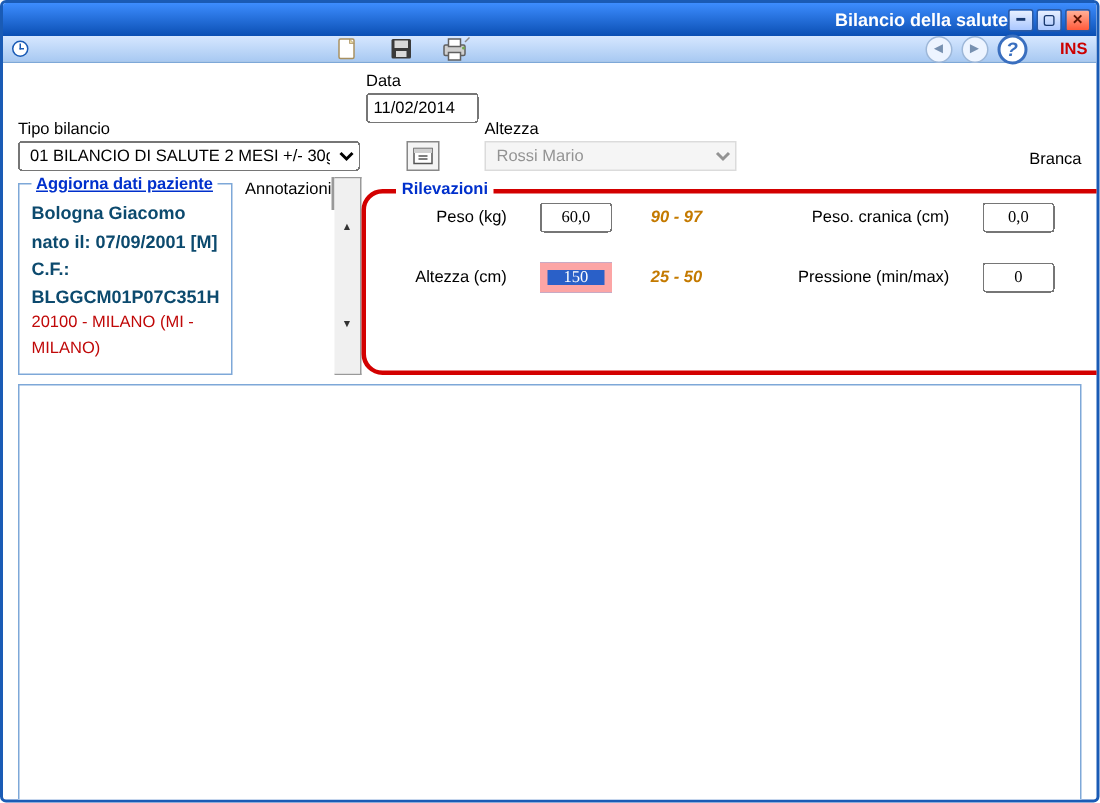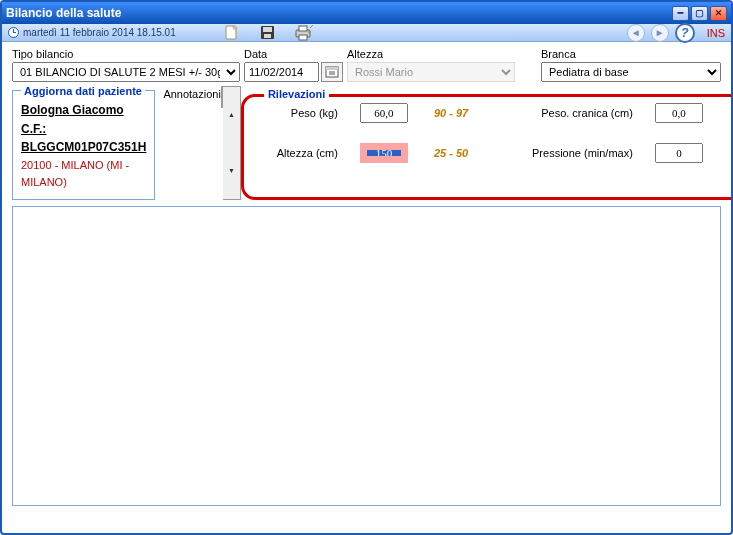--- a/index.html
+++ b/index.html
@@ -1,72 +1,72 @@
 <!DOCTYPE html>
 <html><head>
 <meta charset="utf-8">
 <style>
   * { box-sizing: border-box; font-family: "Segoe UI", Tahoma, Arial, sans-serif; }
   body { margin:0; padding:0; background:#fff; width:733px; height:535px; overflow:hidden; border:2px solid #1a5bb5; border-radius:4px; }
 
   
-  .titlebar { height:22px; background:linear-gradient(to bottom,#3d8dff 0%,#0b4fb3 100%); display:flex; align-items:center; padding:0 4px; color:#fff; font-size:12px; font-weight:bold; }
+  .titlebar { height:22px; background:linear-gradient(to bottom,#3d8dff 0%,#0b4fb3 100%); display:flex; align-items:center; padding:0 4px; color:#fff; font-size:12px; font-weight:bold;text-align:right; }
   .titlebar .title { flex:1; }
   .winbtns { display:flex; gap:2px; }
   .winbtn { width:17px; height:15px; background:linear-gradient(to bottom,#e8f0ff,#aac7ff); border:1px solid #2a5aa5; border-radius:2px; display:flex; align-items:center; justify-content:center; font-size:9px; color:#1a3a70; cursor:pointer; }
   .winbtn.close { background:linear-gradient(to bottom,#ffb199,#ff5a3a); color:#5a1200; }
 
   
   .datestrip { height:18px; background:linear-gradient(to bottom,#d6e7ff,#a8c9f2); border-bottom:1px solid #7ea8d8; display:flex; align-items:center; font-size:10px; color:#1a3a70; padding:0 6px; position:relative; }
   .datestrip .clock { width:11px; height:11px; border:1px solid #1a5bb5; border-radius:50%; margin-right:4px; position:relative; background:#fff; }
   .datestrip .clock::before{ content:""; position:absolute; left:4px; top:1px; width:1px; height:4px; background:#1a5bb5;}
   .datestrip .clock::after{ content:""; position:absolute; left:4px; top:4px; width:3px; height:1px; background:#1a5bb5;}
   .toolbar { position:absolute; left:220px; top:0; bottom:0; display:flex; align-items:center; gap:16px; }
   .tb-icon { width:20px; height:18px; display:flex; align-items:center; justify-content:center; cursor:pointer; }
   .rightstrip { position:absolute; right:6px; top:0; bottom:0; display:flex; align-items:center; gap:6px; }
   .navbtn{ width:18px; height:18px; border:1px solid #9db7d8; border-radius:50%; background:#edf4ff; display:flex; align-items:center; justify-content:center; color:#7790b0; font-size:10px;}
   .helpbtn{ width:20px; height:20px; border:2px solid #3a6fbf; border-radius:50%; background:#fff; color:#3a6fbf; font-weight:bold; display:flex; align-items:center; justify-content:center; font-style:italic; font-size:13px;}
-  .ins-label{ color:#c00; font-weight:normal; font-size:11px; margin-left:6px;}
+  .ins-label{ color:#c00; font-weight:bold; font-size:11px; margin-left:16px;}
 
   
   .formrow { padding:6px 10px 4px 10px; display:flex; gap:4px; align-items:flex-end; font-size:11px; color:#000; }
   .fld { display:flex; flex-direction:column; }
   .fld label { margin-bottom:2px; }
   select, input[type=text]{ font-size:11px; padding:1px 3px; height:20px; }
   .tipo select{ width:228px; }
-  .data-wrap{ display:flex; align-items:center; gap:2px;}
+  .data-wrap{ display:flex; align-items:center; gap:12px;flex-direction:column;}
   .data-wrap input{ width:75px; text-align:left;}
   .calbtn{ width:22px; height:20px; border:1px solid #888; background:#f4f4f4; display:flex; align-items:center; justify-content:center; font-size:11px;}
   .medico select{ width:168px; color:#666; background:#f2f2f2;}
   .branca select{ width:180px; }
 
   
   .mainwrap{ display:flex; padding:0 10px; gap:8px; }
 
   
   .patbox{ width:262px; border:1px solid #7ea8d8; position:relative; padding:10px 8px 8px 8px; margin-top:4px; font-size:12px; line-height:1.55;}
-  .patbox .legend{ position:absolute; top:-8px; left:8px; background:#fff; padding:0 3px; color:#0030cc; font-weight:bold; font-size:11px;}
-  .patbox .pname{ color:#000000; font-weight:bold;text-decoration:underline; }
+  .patbox .legend{ position:absolute; top:-8px; left:8px; background:#fff; padding:0 3px; color:#0030cc; font-weight:bold; text-decoration:underline; font-size:11px;}
+  .patbox .pname{ color:#0c4a6e; font-weight:bold; }
   .patbox .addr{ color:#c00808; font-weight:normal; font-size:11px;}
 
   
   .rightcol{ flex:1; display:flex; flex-direction:row; }
   .ann-label{ font-size:11px; margin:2px 0 2px 0;}
   .ann-wrap{ display:flex; align-items:stretch;}
   .ann-area{ flex:1; height:22px; border:1px solid #999; background:#fff;}
   .ann-spin{ width:18px; display:flex; flex-direction:column; border:1px solid #999; border-left:none;}
   .ann-spin div{ flex:1; background:#f0f0f0; display:flex; align-items:center; justify-content:center; font-size:7px; color:#333;}
 
   
   .ril-outer{ margin-top:8px; border:3px solid #d30000; border-radius:14px; padding:6px 24px 8px 8px; position:relative;}
   .ril-legend{ position:absolute; top:-9px; left:20px; background:#fff; padding:0 4px; color:#0030cc; font-weight:bold; font-size:11px;}
   .ril-grid{ display:grid; grid-template-columns: 88px 50px 70px 115px 50px 22px 50px; column-gap:4px; row-gap:6px; align-items:center; font-size:11px;gap:20px;}
   .ril-grid .lbl{ text-align:right; padding-right:2px; color:#000;}
   .numin{ width:48px; height:18px; text-align:center; padding:0 3px; font-size:11px;font-family:Liberation Serif, serif;}
-  .numin.sel{ background:#2a60c8; color:#fff; border:7px solid #fca5a5;}
+  .numin.sel{ background:#2a60c8; color:#fff; border:5px solid #fca5a5;}
   .hint{ color:#c47a00; font-weight:bold; font-style:italic; padding-left:4px;}
   .hint.nd{ color:#d30000;}
   .slash{ text-align:center; font-weight:bold;}
 
   
   .bottom-area{ margin:6px 10px 8px 10px; height:300px; border:1px solid #7ea8d8; background:#fff;}
 </style>
 </head>
 <body>
 
@@ -74,21 +74,20 @@
   <span class="title">Bilancio della salute</span>
   <div class="winbtns">
     <div class="winbtn">━</div>
     <div class="winbtn">▢</div>
     <div class="winbtn close">✕</div>
   </div>
 </div>
 
 <div class="datestrip">
   <span class="clock"></span>
-  <span>martedì 11 febbraio 2014   18.15.01</span>
 
   <div class="toolbar">
     <div class="tb-icon">
       <svg width="18" height="18" viewBox="0 0 18 18">
           <rect x="3" y="2" width="10" height="13" rx="1" fill="#fff" stroke="#a89060" stroke-width="1"></rect>
           <path d="M10 2 L13 5 L10 5 Z" fill="#e8d8a0" stroke="#a89060" stroke-width="0.5"></path>
         </svg>
     </div>
     <div class="tb-icon">
       <svg width="18" height="18" viewBox="0 0 18 18">
@@ -138,31 +137,29 @@
     </div>
   </div>
   <div class="fld medico">
     <label>Altezza</label>
     <select disabled="">
       <option>Rossi Mario</option>
     </select>
   </div>
   <div class="fld branca" style="margin-left:auto">
     <label>Branca</label>
-    <select>
-      <option>Pediatra di base</option>
-    </select>
   </div>
 </div>
 
 <div class="mainwrap">
 
   <div class="patbox">
     <span class="legend">Aggiorna dati paziente</span>
     <div class="pname">Bologna Giacomo</div>
+    <div class="pname">nato il:  07/09/2001   [M]</div>
     <div class="pname">C.F.: BLGGCM01P07C351H</div>
     <div class="addr">20100 - MILANO (MI - MILANO)</div>
   </div>
 
   <div class="rightcol">
     <div class="ann-label">Annotazioni</div>
     <div class="ann-wrap">
       <div class="ann-area"></div>
       <div class="ann-spin">
         <div>▲</div>

